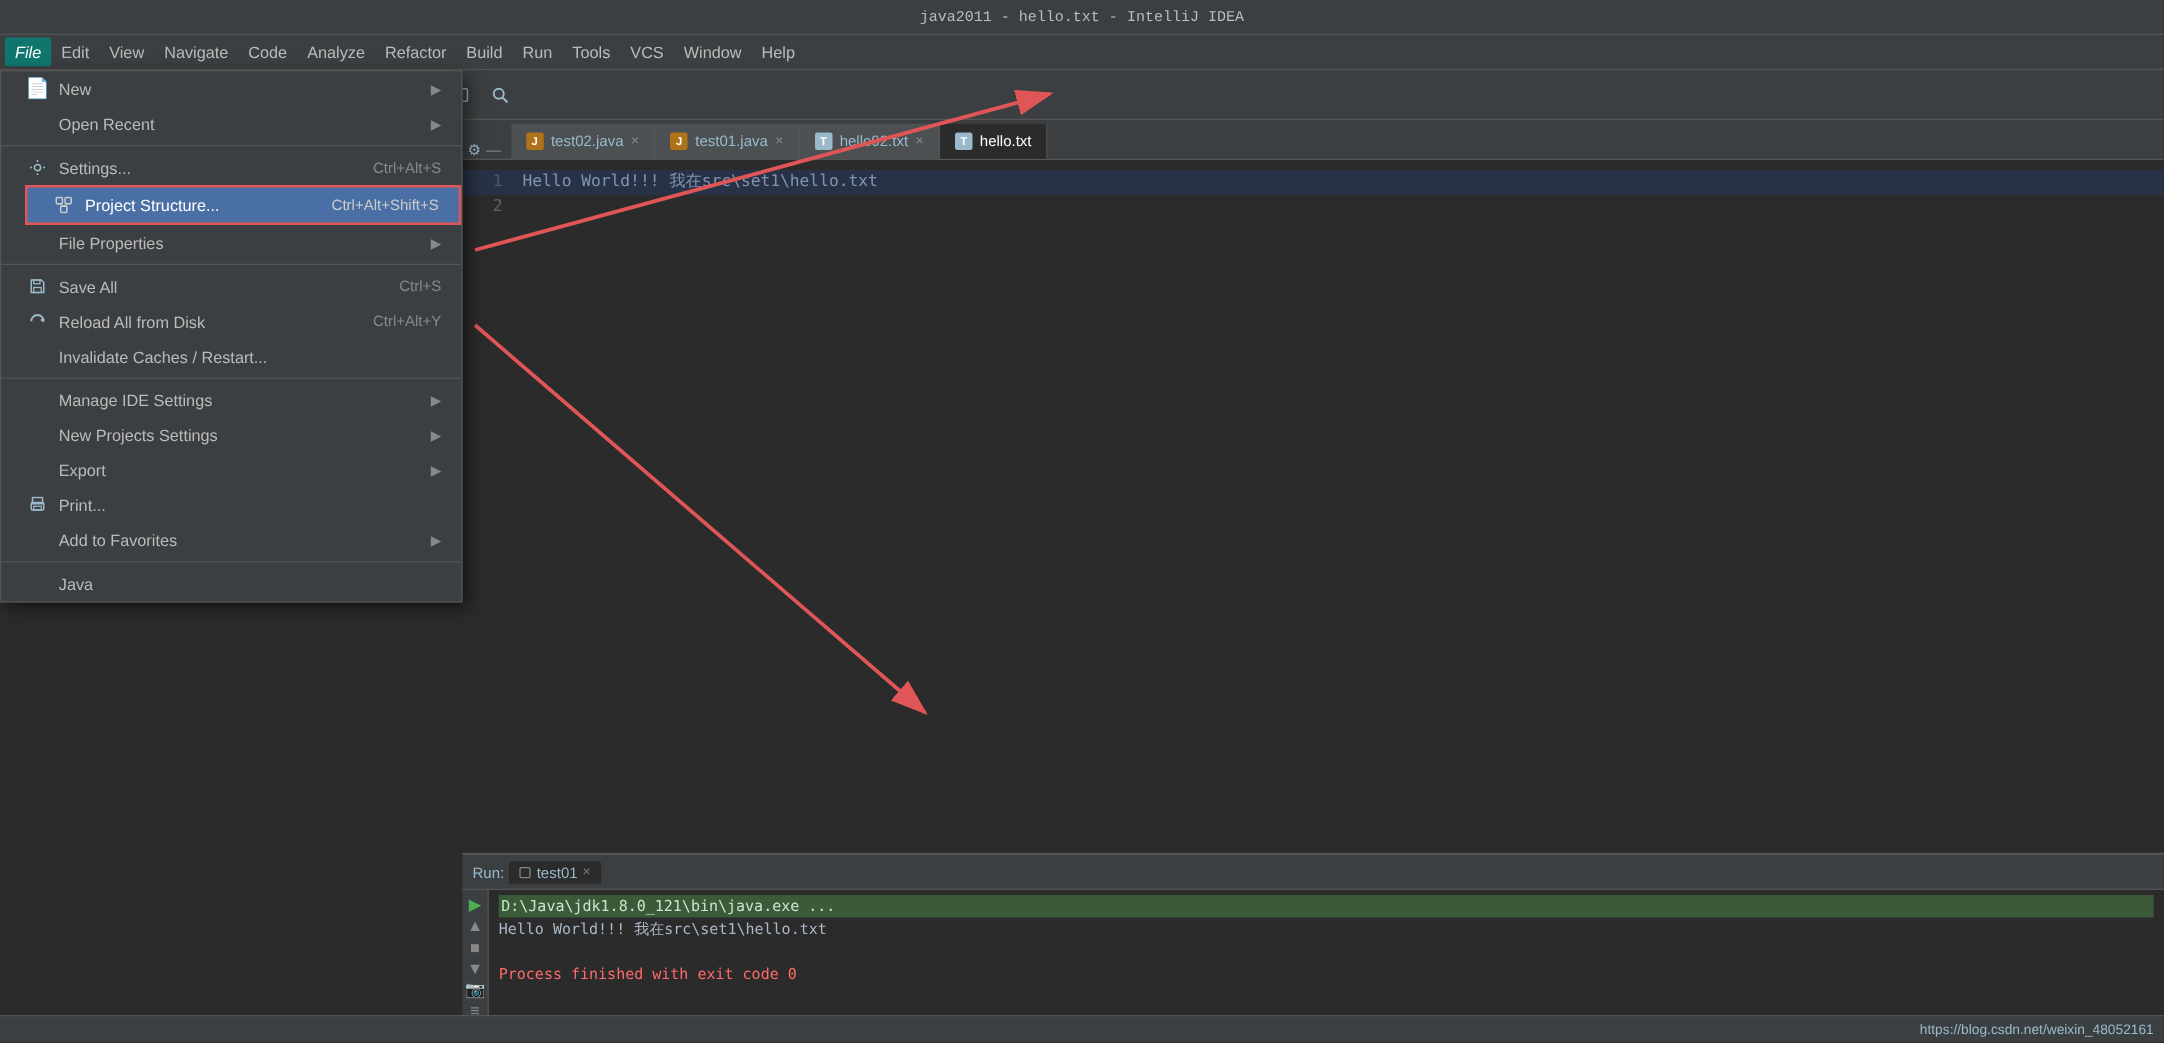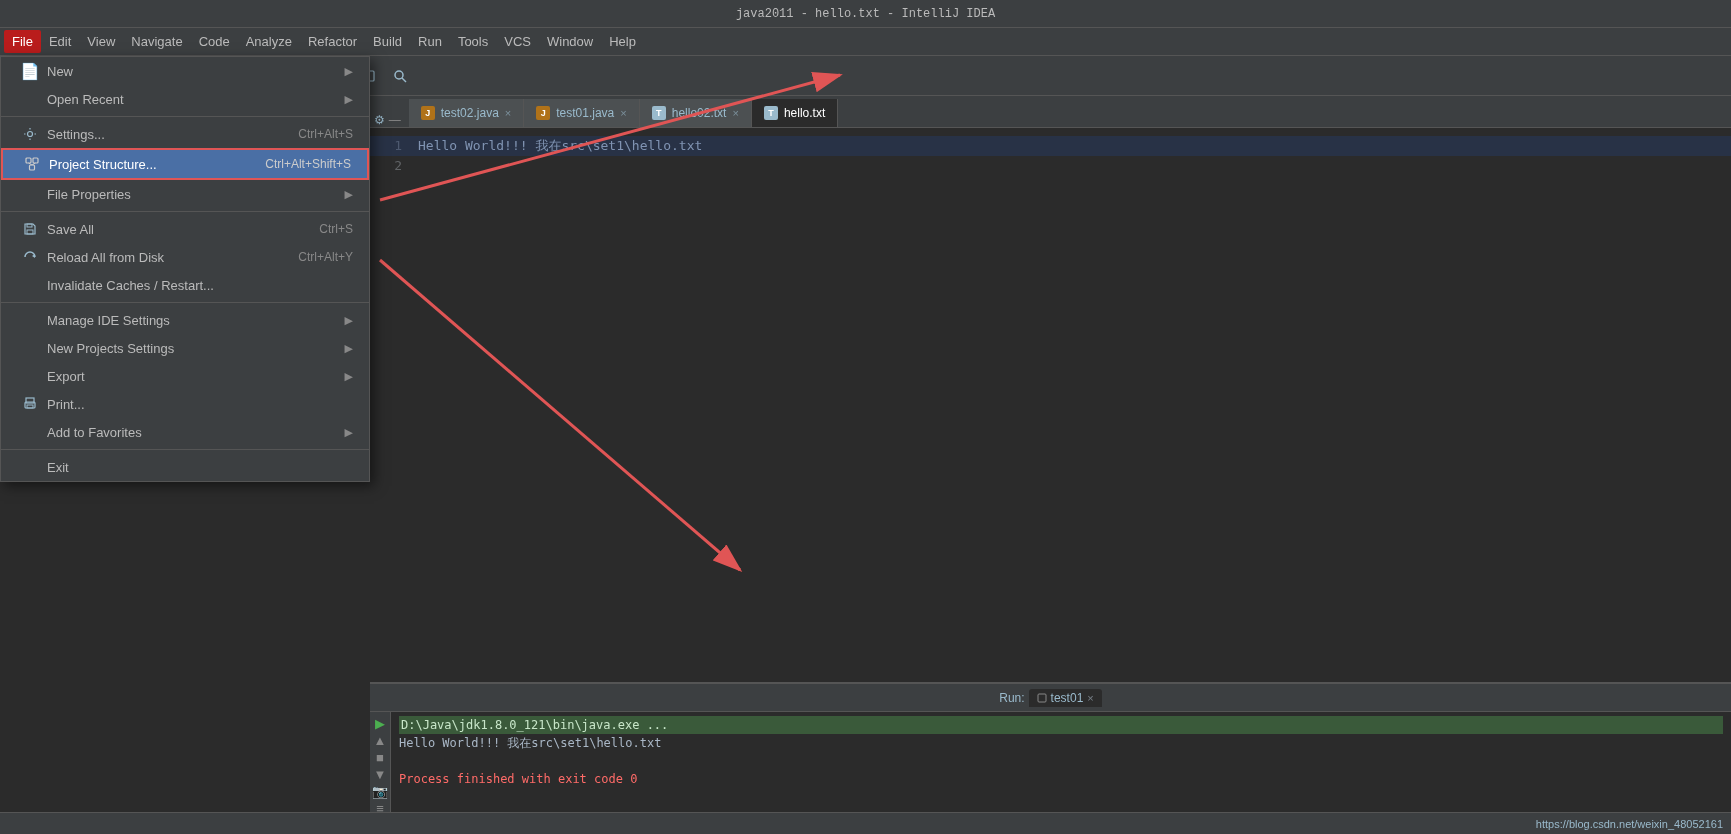--- a/index.html
+++ b/index.html
@@ -43,22 +43,23 @@
       padding: 4px 8px;
       cursor: pointer;
       color: #bbb;
       font-size: 13px;
       border-radius: 2px;
     }
     .menu-item:hover, .menu-item.active {
       background: #4c5052;
     }
     .menu-item.active {
-      background: #b91c1c;
+      background: #0f766e;
       color: #fff;
+      font-style: italic;
     }
 
     
     .toolbar {
       height: 40px;
       background: #3c3f41;
       display: flex;
       align-items: center;
       padding: 0 8px;
       gap: 4px;
@@ -321,21 +322,21 @@
         <svg width="14" height="14" viewBox="0 0 14 14">
             <circle cx="7" cy="7" r="2.5" fill="none" stroke="#9abacc" stroke-width="1.2"></circle>
             <path d="M7 1 L7 2.5 M7 11.5 L7 13 M1 7 L2.5 7 M11.5 7 L13 7" stroke="#9abacc" stroke-width="1.2"></path>
           </svg>
       </span>
       <span>Settings...</span>
     </div>
     <span class="shortcut">Ctrl+Alt+S</span>
   </div>
 
-  <div class="dropdown-item selected" style="border: 2px solid #e05555;">
+  <div class="dropdown-item selected" style="border: 2px solid #e05555; margin-left: 19px;">
     <div class="item-with-icon">
       <span class="dropdown-item-icon">
         <svg width="14" height="14" viewBox="0 0 14 14">
             <rect x="1" y="1" width="5" height="5" rx="1" fill="none" stroke="#ccc" stroke-width="1.2"></rect>
             <rect x="8" y="1" width="5" height="5" rx="1" fill="none" stroke="#ccc" stroke-width="1.2"></rect>
             <rect x="4.5" y="8" width="5" height="5" rx="1" fill="none" stroke="#ccc" stroke-width="1.2"></rect>
             <line x1="3.5" y1="6" x2="7" y2="8" stroke="#ccc" stroke-width="1"></line>
             <line x1="10.5" y1="6" x2="7" y2="8" stroke="#ccc" stroke-width="1"></line>
           </svg>
       </span>
@@ -434,21 +435,21 @@
     </div>
     <span class="arrow">▶</span>
   </div>
 
   <div class="dropdown-sep"></div>
 
 
   <div class="dropdown-item">
     <div class="item-with-icon">
       <span class="dropdown-item-icon"></span>
-      <span>Exit</span>
+      <span>Java</span>
     </div>
   </div>
 
 </div>
 
 <div style="position: absolute; top: 96px; left: 370px; right: 0; bottom: 22px; display: flex; flex-direction: column;">
 
   <div style="height:32px; background:#3c3f41; display:flex; align-items:flex-end; border-bottom: 1px solid #555; padding-left: 4px;">
     <div style="display:flex; align-items:center; gap:4px; margin-right:8px;">
       <div style="color:#9abacc; font-size:12px; cursor:pointer;">⚙</div>
@@ -482,21 +483,21 @@
     </div>
     <div style="position:absolute; left:48px; top:8px; right:0; font-family:monospace; font-size:13px; line-height:20px; color:#a9b7c6;">
       <div>Hello World!!!  我在src\set1\hello.txt</div>
       <div>&nbsp;</div>
     </div>
 
     <div style="position:absolute; left:0; top:8px; right:0; height:20px; background:#214283; opacity:0.3; pointer-events:none;"></div>
   </div>
 
   <div style="height:130px; background:#2b2b2b; border-top: 2px solid #555;">
-    <div style="height:28px; background:#3c3f41; display:flex; align-items:center; gap:4px; padding:0 8px; border-bottom:1px solid #555;justify-content:center;">
+    <div style="height:28px; background:#3c3f41; display:flex; align-items:center; gap:4px; padding:0 8px; border-bottom:1px solid #555;">
       <span style="color:#9abacc; font-size:12px;">Run:</span>
       <div style="display:flex; align-items:center; gap:4px; padding:2px 8px; background:#2b2b2b; border-top-left-radius:3px; border-top-right-radius:3px;">
         <svg width="10" height="10" viewBox="0 0 10 10">
             <rect x="1" y="1" width="8" height="8" rx="1" fill="none" stroke="#888" stroke-width="1"></rect>
           </svg>
         <span style="font-size:12px; color:#9abacc;">test01</span>
         <span style="font-size:11px; opacity:0.6; cursor:pointer;">×</span>
       </div>
     </div>
     <div style="display:flex; height:calc(130px - 28px);">

